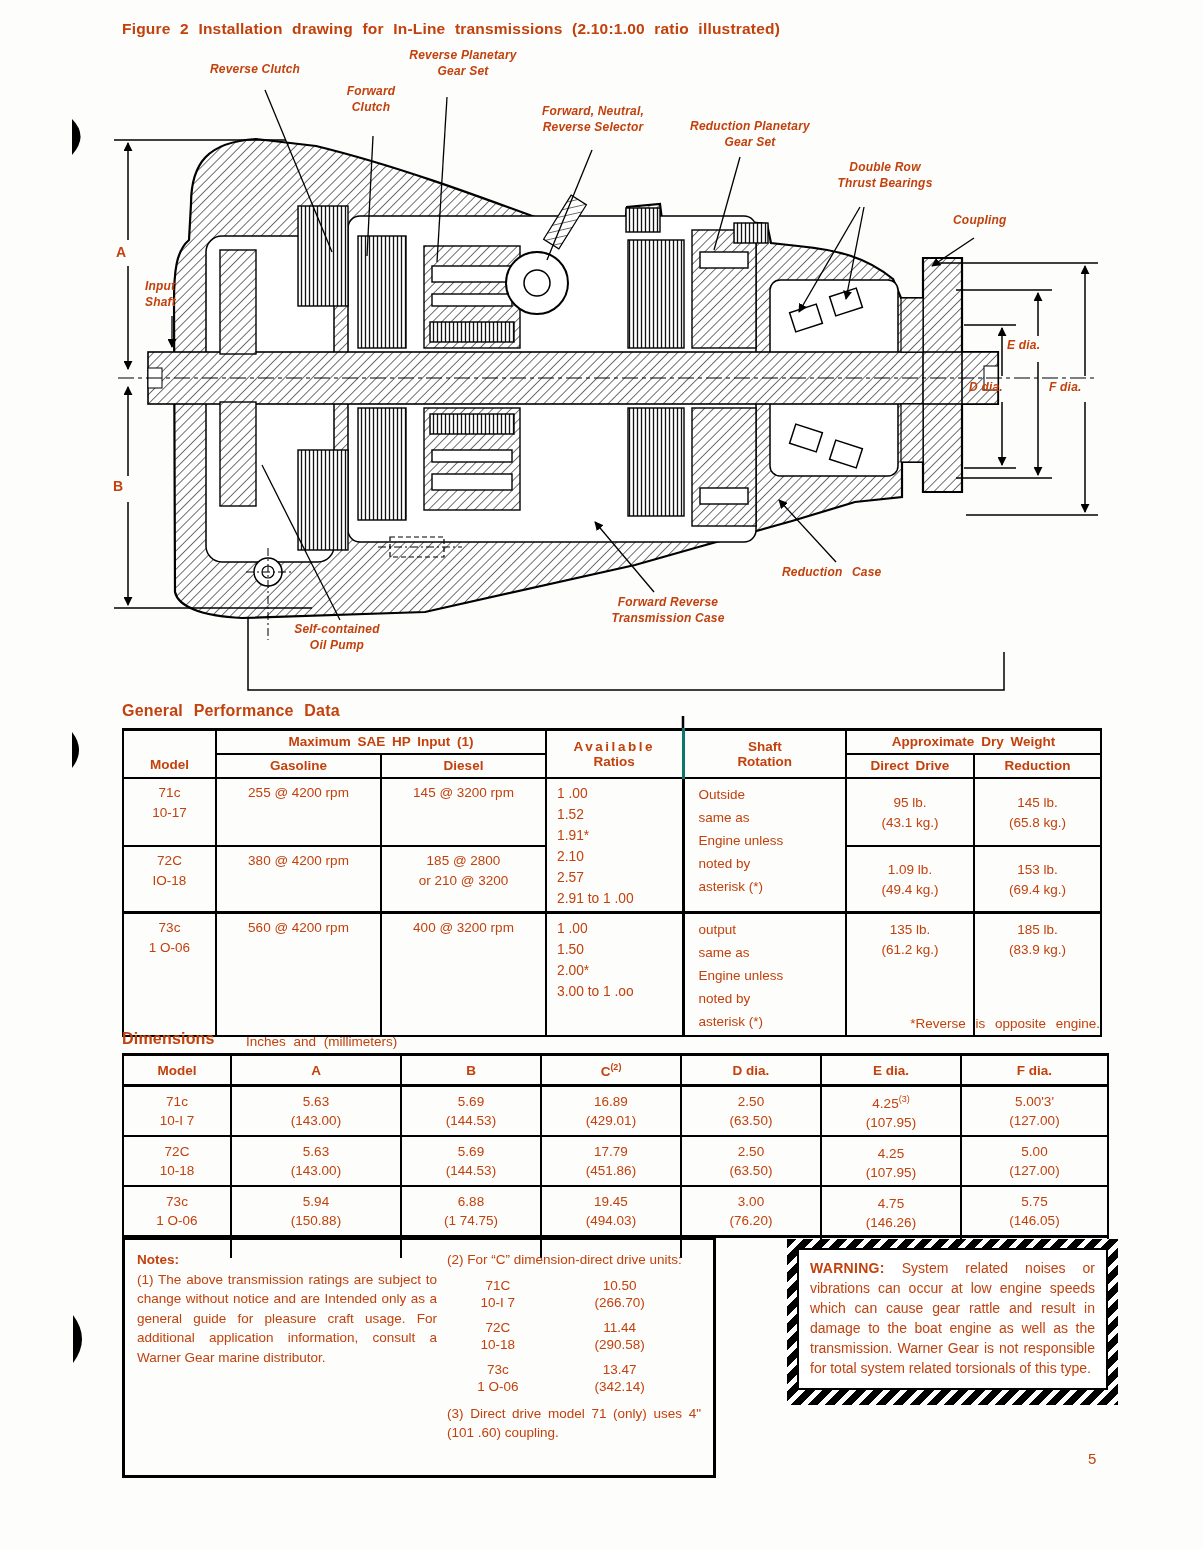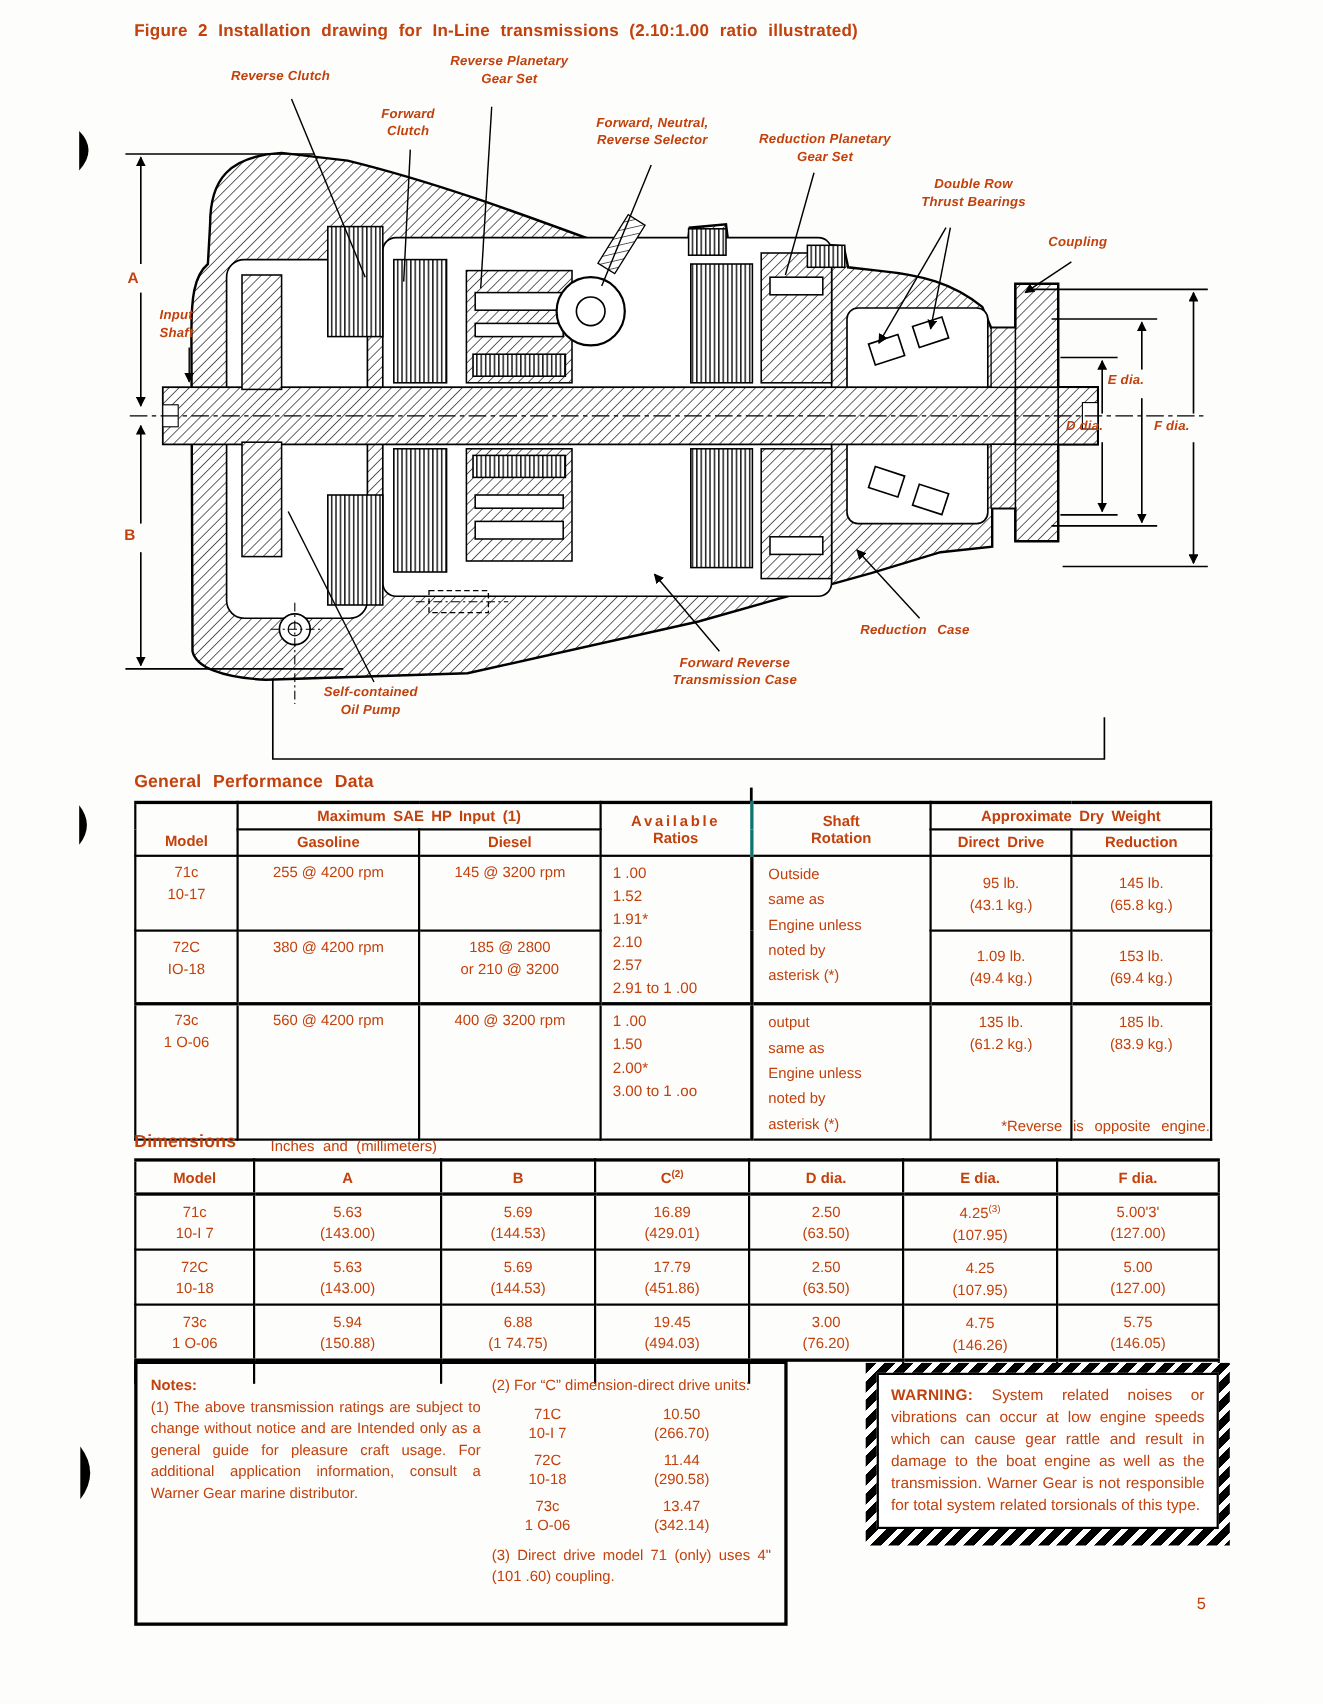--- a/index.html
+++ b/index.html
@@ -207,21 +207,21 @@
     <line x1="683" y1="716" x2="683" y2="730" stroke="#000" stroke-width="2.5"></line>
   </svg>
 
   <div class="layer">
 
     <div class="abs fig-title">Figure 2 Installation drawing for In-Line transmissions (2.10:1.00 ratio illustrated)</div>
 
     <div class="abs flabel ctr" style="left:255px;top:62px;">Reverse Clutch</div>
     <div class="abs flabel ctr" style="left:463px;top:48px;">Reverse Planetary
 Gear Set</div>
-    <div class="abs flabel ctr" style="left:371px;top:96px;">Forward
+    <div class="abs flabel ctr" style="left:371px;top:84px;">Forward
 Clutch</div>
     <div class="abs flabel ctr" style="left:593px;top:104px;">Forward, Neutral,
 Reverse Selector</div>
     <div class="abs flabel ctr" style="left:750px;top:119px;">Reduction Planetary
 Gear Set</div>
     <div class="abs flabel ctr" style="left:885px;top:160px;">Double Row
 Thrust Bearings</div>
     <div class="abs flabel" style="left:953px;top:213px;">Coupling</div>
     <div class="abs flabel left" style="left:145px;top:279px;">Input
 Shaft</div>

